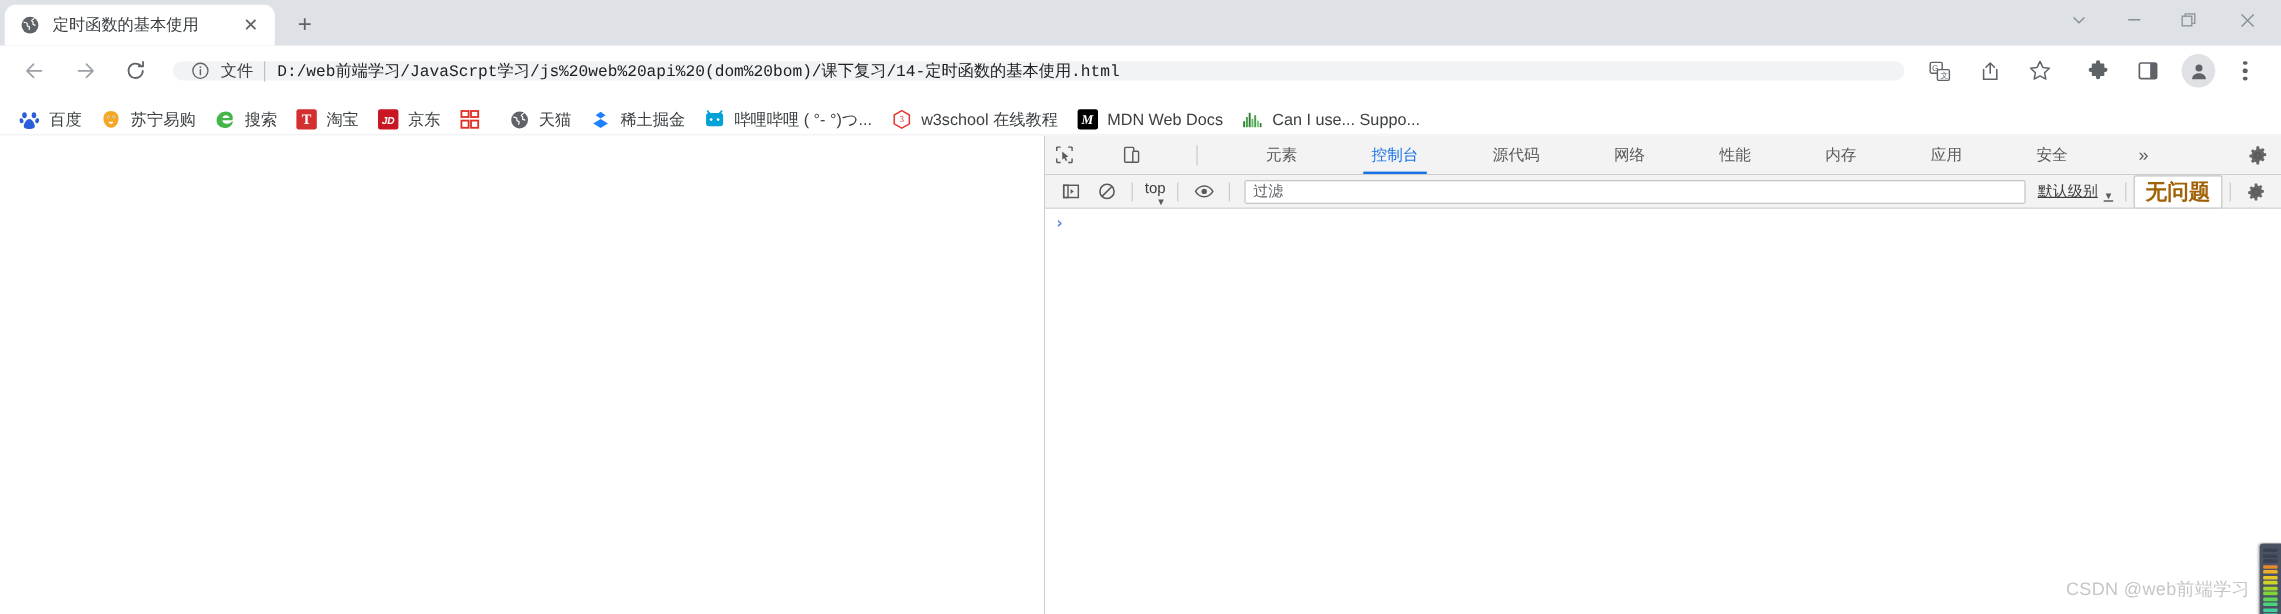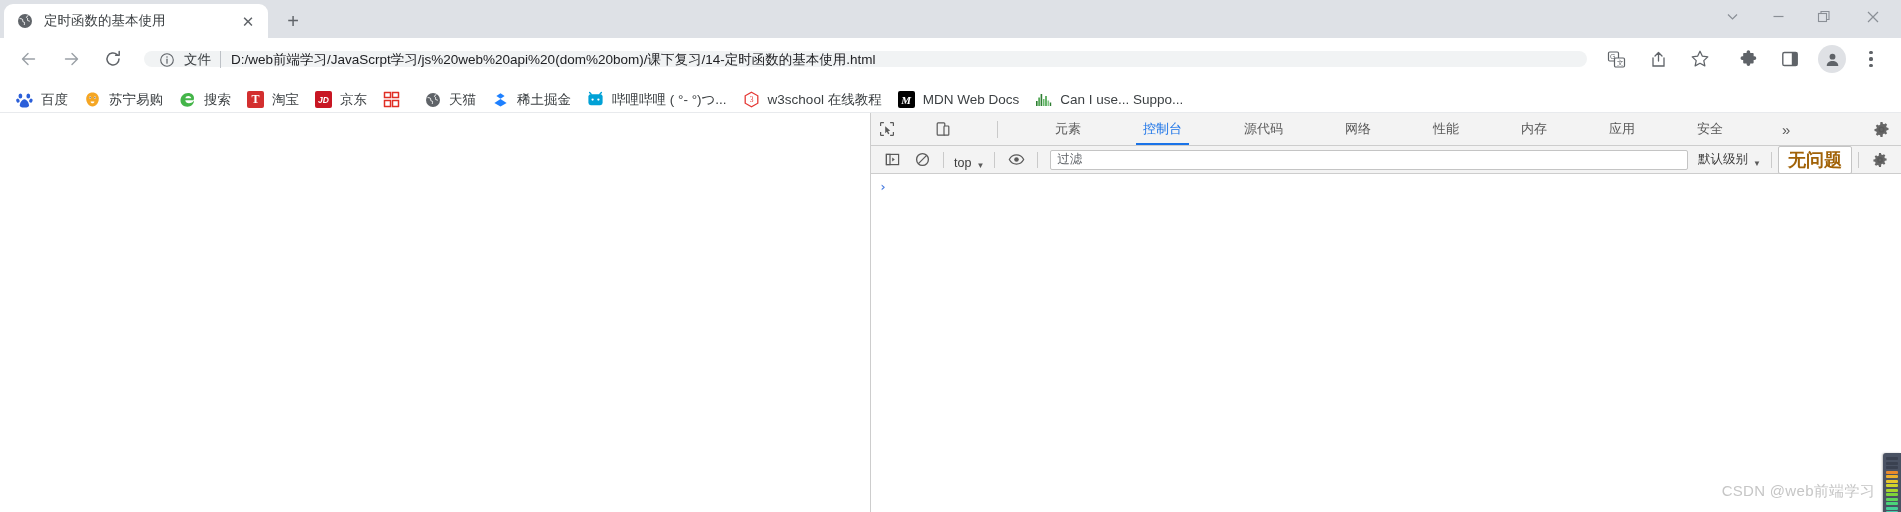--- a/index.html
+++ b/index.html
@@ -19,21 +19,21 @@
   .tabstrip {
     height: 38px;
     background: #dee1e6;
     display: flex;
     align-items: flex-end;
     position: relative;
     flex: 0 0 38px;
   }
   .tab {
     height: 34px;
-    width: 264px;
+    width: 225px;
     background: #ffffff;
     border-radius: 9px 9px 0 0;
     display: flex;
     align-items: center;
     padding: 0 10px 0 12px;
     margin-left: 4px;
     position: relative;
   }
   .tab-favicon {
     width: 17px; height: 17px;
@@ -102,25 +102,26 @@
     flex: 0 0 32px;
     cursor: pointer;
   }
   .nav-icon.back, .nav-icon.fwd { color: #9aa0a6; }
   .omnibox {
     flex: 1;
     height: 16px;
     background: #f1f3f4;
     border-radius: 16px;
     display: flex;
-    align-items: flex-start;
+    align-items: center;
     padding: 0 14px;
     margin: 0 8px 0 10px;
     min-width: 0;
     cursor: text;
+    font-family: Liberation Mono, monospace;
   }
   .omni-info {
     width: 18px; height: 18px;
     flex: 0 0 18px;
     margin-right: 8px;
     display: flex; align-items: center; justify-content: center;
     color: #5f6368;
   }
   .omni-scheme {
     font-size: 13.5px;
@@ -320,20 +321,21 @@
     flex: 0 0 1px;
   }
   .cb-select {
     display: flex; align-items: flex-end;
     font-size: 12.5px;
     color: #3c3c3c;
     padding: 0 4px;
     height: 20px;
     cursor: pointer;
     white-space: nowrap;
+    flex-direction: column;
   }
   .cb-caret { margin-left: 5px; font-size: 8px; color: #5a5a5a; }
   .cb-filter {
     flex: 1;
     height: 20px;
     background: #ffffff;
     border: 1px solid #c4c4c4;
     border-radius: 2px;
     display: flex;
     align-items: center;
@@ -346,20 +348,21 @@
     font-size: 12.5px;
     color: #5f6368;
   }
   .cb-levels {
     display: flex; align-items: flex-end;
     font-size: 12.5px;
     color: #3c3c3c;
     padding: 0 4px;
     cursor: pointer;
     white-space: nowrap;
+    text-decoration: underline;
   }
   .cb-issues {
     font-size: 18px;
     color: #a16207;
     border: 1px solid #c4c4c4;
     border-radius: 2px;
     padding: 1px 9px;
     background: #fff;
     cursor: pointer;
     white-space: nowrap;

